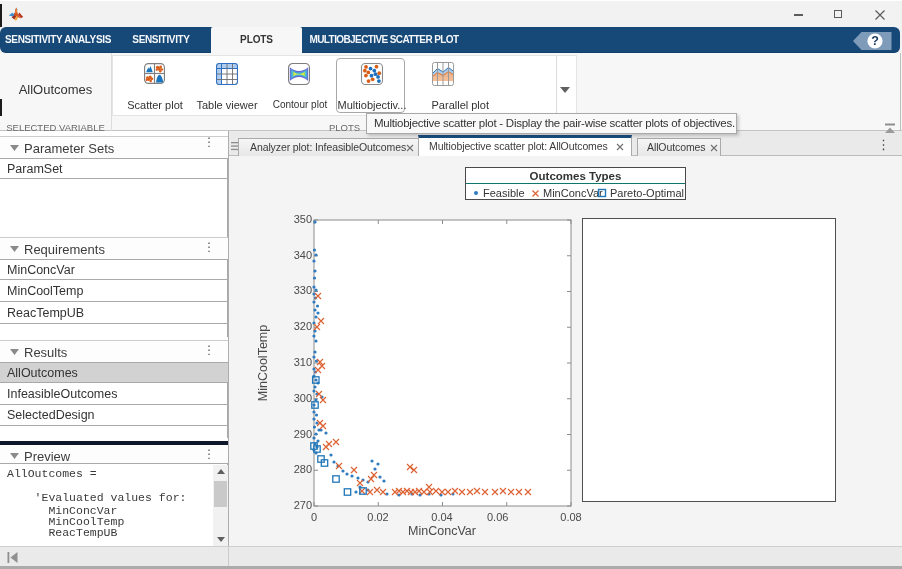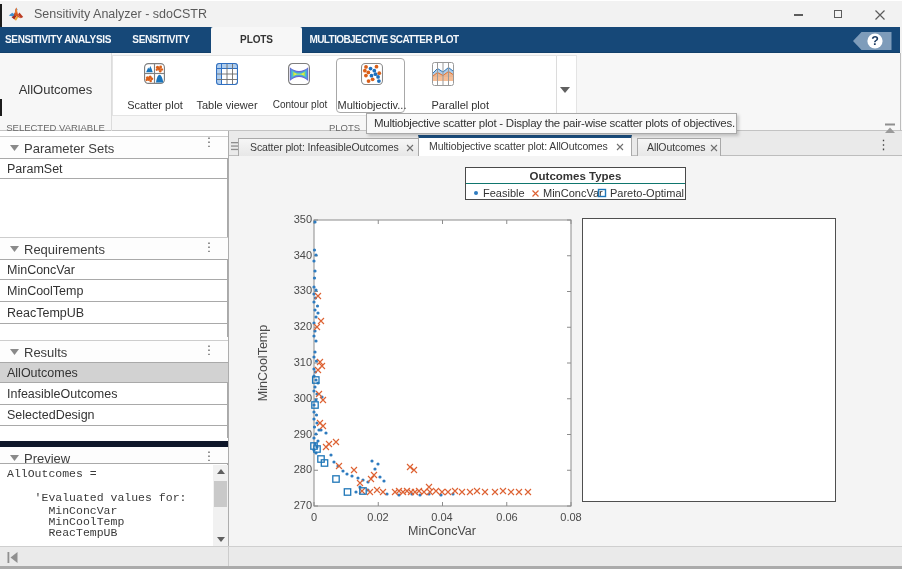--- a/index.html
+++ b/index.html
@@ -12,29 +12,28 @@
 
 <div class="abs" style="left:0;top:0;width:902px;height:27px;background:#f2f2f2;border-top:1px solid #fff;">
   <svg class="abs" style="left:8px;top:5px;" width="16" height="16" viewBox="0 0 16 16">
     <path d="M0.8 9.6 L4.2 6.8 L6.0 8.0 L8.6 4.2 L7.2 3.0 L8.8 2.6 L9.6 3.6 L6.4 9.4 L4.8 10.6 Z" fill="#3f8fd0"></path>
     <path d="M8.2 1.4 L6.2 9.2 L3.6 11.2 L6.4 13.4 L8.4 10.2 Z" fill="#9e2d20"></path>
     <path d="M8.2 1.4 L10.0 8.6 L12.8 12.2 L10.2 11.2 L8.4 10.2 L6.2 9.2 Z" fill="#d6571f"></path>
     <path d="M8.2 1.4 L9.2 5.0 L8.0 7.4 L7.0 6.4 Z" fill="#ef8532"></path>
     <path d="M6.4 13.4 L8.4 10.2 L10.2 11.2 L8.0 14.8 Z" fill="#efa233"></path>
     <path d="M10.0 8.6 L12.8 12.2 L15.2 11.0 L11.4 6.6 Z" fill="#bb3b22"></path>
   </svg>
-  <div class="abs" style="left:34px;top:0;height:27px;line-height:27px;font-size:12.5px;color:#5a5a5a;">Sensitivity Analyzer - sdoCSTR</div>
   <div class="abs" style="left:794px;top:13px;width:9px;height:1.5px;background:#5c5c5c;"></div>
   <div class="abs" style="left:834px;top:9px;width:8px;height:8px;border:1.2px solid #5c5c5c;"></div>
   <svg class="abs" style="left:875px;top:9px;" width="10" height="10" viewBox="0 0 10 10">
       <path d="M0.5 0.5 L9.5 9.5 M0.5 9.5 L9.5 0.5" stroke="#5c5c5c" stroke-width="1.2"></path>
     </svg>
 </div>
 
-<div class="abs" style="left:0;top:27px;width:900px;height:26px;background:#164878;border-bottom:1px solid #12406b;">
+<div class="abs" style="left:0;top:27px;width:900px;height:26px;background:#164878;border-bottom:1px solid #12406b;border-radius:6px;">
   <div class="abs" style="left:0;top:0;width:116px;text-align:center;line-height:26px;font-size:10px;font-weight:bold;color:#f5f8fb;letter-spacing:-0.35px;white-space:nowrap;">SENSITIVITY ANALYSIS</div>
   <div class="abs" style="left:114px;top:0;width:94px;text-align:center;line-height:26px;font-size:10px;font-weight:bold;color:#f5f8fb;letter-spacing:-0.35px;white-space:nowrap;">SENSITIVITY</div>
   <div class="abs" style="left:211px;top:0;width:91px;height:26px;background:#f7f7f7;border-radius:2px 2px 0 0;text-align:center;line-height:26px;font-size:10px;font-weight:bold;color:#333;letter-spacing:-0.1px;">PLOTS</div>
   <div class="abs" style="left:302px;top:0;width:164px;height:26px;text-align:center;line-height:26px;font-size:10px;font-weight:bold;color:#f5f8fb;letter-spacing:-0.6px;white-space:nowrap;">MULTIOBJECTIVE SCATTER PLOT</div>
   <svg class="abs" style="left:852px;top:4px;" width="41" height="20" viewBox="0 0 41 20">
     <path d="M1 10 L9.5 1 L39.5 1 L39.5 19 L9.5 19 Z" fill="#7e9cba"></path>
     <circle cx="23" cy="10" r="7.6" fill="#ffffff"></circle>
     <text x="23" y="14.2" text-anchor="middle" font-size="12.5" font-weight="bold" fill="#17375e" font-family="Liberation Sans, sans-serif">?</text>
   </svg>
 </div>
@@ -187,21 +186,21 @@
   <div class="abs" style="left:0;top:231px;width:228px;height:21px;border-top:1px solid #a9a9a9;border-bottom:1px solid #a9a9a9;background:#d2d2d2;">
       <div class="abs" style="left:7px;top:3px;font-size:12.5px;color:#333;">AllOutcomes</div>
     </div>
   <div class="abs" style="left:0;top:253px;width:228px;height:21px;border-bottom:1px solid #a9a9a9;">
       <div class="abs" style="left:7px;top:3px;font-size:12.5px;color:#333;">InfeasibleOutcomes</div>
     </div>
   <div class="abs" style="left:0;top:274px;width:228px;height:21px;border-bottom:1px solid #a9a9a9;">
       <div class="abs" style="left:7px;top:3px;font-size:12.5px;color:#333;">SelectedDesign</div>
     </div>
 
-  <div class="abs" style="left:0;top:310px;width:228px;height:22px;border-top:6px solid #0f172a;background:#fdfdfd;">
+  <div class="abs" style="left:0;top:310px;width:228px;height:22px;border-top:4px solid #0f172a;background:#fdfdfd;">
     <svg class="abs" style="left:10px;top:8px;" width="9" height="6" viewBox="0 0 9 6">
         <path d="M0 0 L9 0 L4.5 6 Z" fill="#8a8a8a"></path>
       </svg>
     <div class="abs" style="left:24px;top:4px;font-size:13px;color:#3c3c3c;">Preview</div>
     <div class="abs" style="left:203px;top:2px;font-size:12px;color:#555;">⋮</div>
   </div>
   <div class="abs" style="left:0;top:332px;width:228px;height:83px;border-top:1px solid #a9a9a9;font-family:'Liberation Mono',monospace;font-size:11.5px;color:#3a3a3a;">
     <div class="abs" style="left:7px;top:3px;">AllOutcomes =</div>
     <div class="abs" style="left:7px;top:27px;">&nbsp;&nbsp;&nbsp;&nbsp;'Evaluated values for:</div>
     <div class="abs" style="left:7px;top:40px;">&nbsp;&nbsp;&nbsp;&nbsp;&nbsp;&nbsp;MinConcVar</div>
@@ -223,21 +222,21 @@
 <div class="abs" style="left:229px;top:131px;width:673px;height:415px;background:#f4f4f4;"></div>
 <div class="abs" style="left:229px;top:131px;width:673px;height:25px;background:#eaeaea;border-bottom:1px solid #bdbdbd;"></div>
 
 <svg class="abs" style="left:231px;top:142px;" width="7" height="9" viewBox="0 0 7 9">
   <rect y="0" width="7" height="1.3" fill="#8d8d8d"></rect>
     <rect y="3.4" width="7" height="1.3" fill="#8d8d8d"></rect>
     <rect y="6.8" width="7" height="1.3" fill="#8d8d8d"></rect>
 </svg>
 
 <div class="abs" style="left:238px;top:138px;width:181px;height:18px;background:linear-gradient(#f6f6f6,#e7e7e7);border:1px solid #a9a9a9;border-bottom:none;font-size:10.5px;color:#3c3c3c;line-height:17px;white-space:nowrap;overflow:hidden;">
-  <span style="padding-left:11px;letter-spacing:-0.1px;">Scatter plot: InfeasibleOutcomes</span>
+  <span style="padding-left:11px;letter-spacing:-0.1px;">Analyzer plot: InfeasibleOutcomes</span>
   <svg class="abs" style="left:167px;top:5px;" width="8" height="8" viewBox="0 0 8 8">
       <path d="M1 1 L7 7 M1 7 L7 1" stroke="#707070" stroke-width="1.1"></path>
     </svg>
 </div>
 
 <div class="abs" style="left:418px;top:135px;width:214px;height:21px;background:#ffffff;border:1px solid #a9a9a9;border-top:3px solid #1a4e7e;border-bottom:none;font-size:10.5px;color:#3c3c3c;line-height:16px;white-space:nowrap;overflow:hidden;z-index:5;">
   <span style="padding-left:10px;letter-spacing:-0.1px;">Multiobjective scatter plot: AllOutcomes</span>
   <svg class="abs" style="left:197px;top:5px;" width="8" height="8" viewBox="0 0 8 8">
       <path d="M1 1 L7 7 M1 7 L7 1" stroke="#707070" stroke-width="1.1"></path>
     </svg>
@@ -433,21 +432,21 @@
 <div class="abs" style="left:274px;top:284px;width:38px;text-align:right;font-size:11px;color:#4a4a4a;">330</div>
 <div class="abs" style="left:274px;top:320px;width:38px;text-align:right;font-size:11px;color:#4a4a4a;">320</div>
 <div class="abs" style="left:274px;top:356px;width:38px;text-align:right;font-size:11px;color:#4a4a4a;">310</div>
 <div class="abs" style="left:274px;top:392px;width:38px;text-align:right;font-size:11px;color:#4a4a4a;">300</div>
 <div class="abs" style="left:274px;top:428px;width:38px;text-align:right;font-size:11px;color:#4a4a4a;">290</div>
 <div class="abs" style="left:274px;top:463px;width:38px;text-align:right;font-size:11px;color:#4a4a4a;">280</div>
 <div class="abs" style="left:274px;top:499px;width:38px;text-align:right;font-size:11px;color:#4a4a4a;">270</div>
 <div class="abs" style="left:294px;top:511px;width:40px;text-align:center;font-size:11px;color:#4a4a4a;">0</div>
 <div class="abs" style="left:358px;top:511px;width:40px;text-align:center;font-size:11px;color:#4a4a4a;">0.02</div>
 <div class="abs" style="left:422px;top:511px;width:40px;text-align:center;font-size:11px;color:#4a4a4a;">0.04</div>
-<div class="abs" style="left:487px;top:511px;width:40px;text-align:center;font-size:11px;color:#4a4a4a;">0.06</div>
+<div class="abs" style="left:487px;top:511px;width:40px;text-align:left;font-size:11px;color:#4a4a4a;">0.06</div>
 <div class="abs" style="left:551px;top:511px;width:40px;text-align:center;font-size:11px;color:#4a4a4a;">0.08</div>
 <div class="abs" style="left:382px;top:524px;width:120px;text-align:center;font-size:12.5px;color:#4a4a4a;">MinConcVar</div>
 <div class="abs" style="left:213px;top:356px;width:100px;text-align:center;font-size:12.5px;color:#4a4a4a;transform:rotate(-90deg);transform-origin:center;">MinCoolTemp</div>
 
 <div class="abs" style="left:582px;top:218px;width:254px;height:284px;background:#fff;border:1px solid #4f4f4f;">
 </div>
 
 <div class="abs" style="left:366px;top:113px;width:371px;height:21px;background:#f9f9f9;border:1px solid #a9a9a9;z-index:50;font-size:11.5px;color:#333;line-height:19px;padding-left:7px;white-space:nowrap;letter-spacing:-0.25px;box-shadow:2px 2px 3px rgba(0,0,0,0.18);">Multiobjective scatter plot - Display the pair-wise scatter plots of objectives.</div>
 
 <div class="abs" style="left:0;top:546px;width:902px;height:20px;background:#eaeaea;border-top:1px solid #cfcfcf;">

